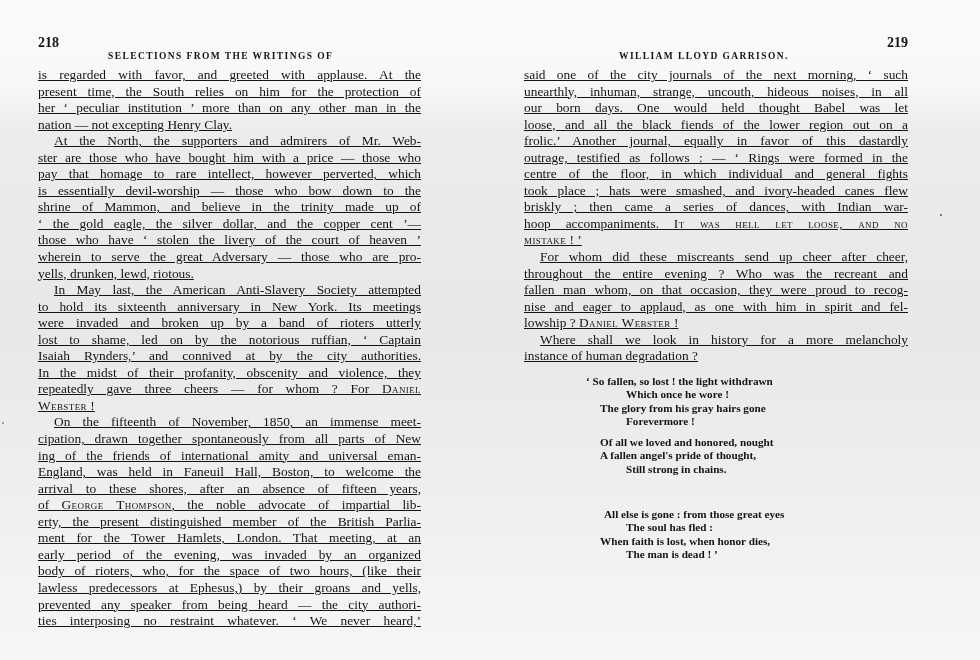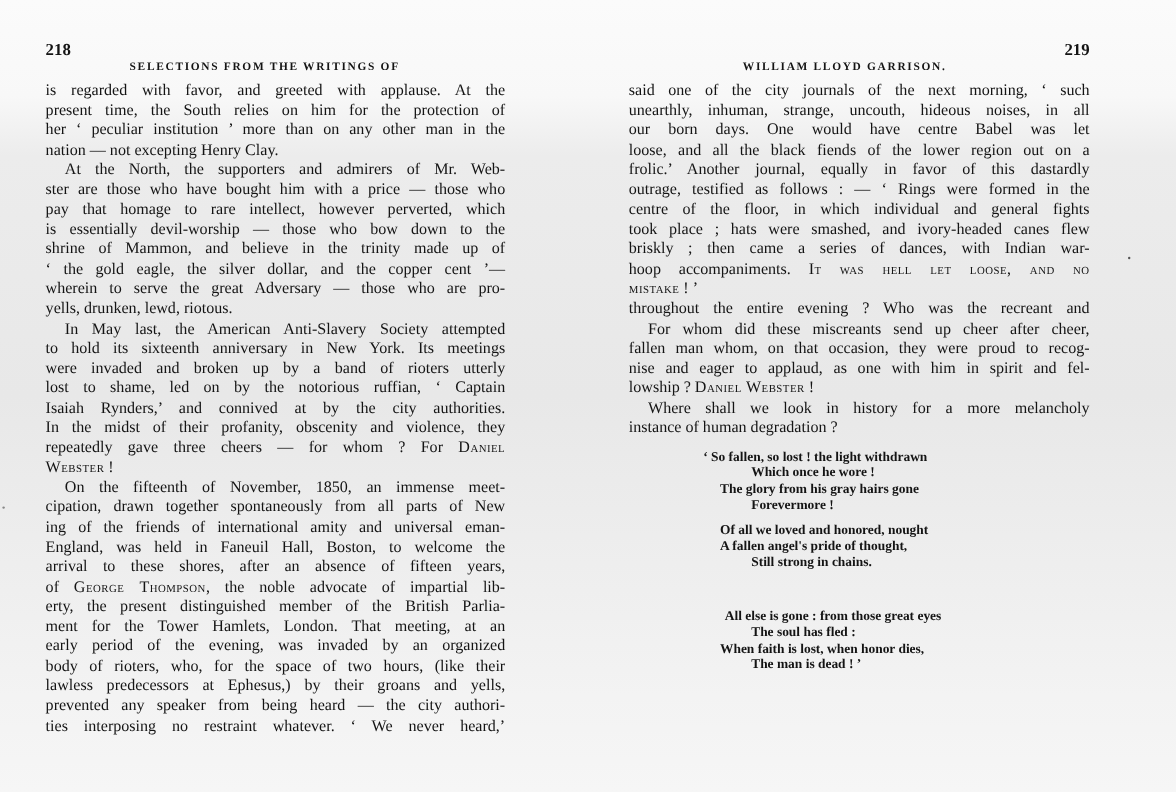--- a/index.html
+++ b/index.html
@@ -26,21 +26,21 @@
     font-variant: small-caps; text-transform: uppercase; font-weight: bold;
   }
   .left .head-title { left: 70px; }
   .right .head-title { left: 95px; text-align: center; }
   .body-text {
     position: absolute; top: 67px; left: 0; right: 0;
     font-size: 13.4px; line-height: 16.55px;
   }
   .line {
     display: block; white-space: nowrap; text-align: justify;
-    text-align-last: justify; height: 16.55px; overflow: visible;
+    text-align-last: justify; height: 16.55px; overflow: visible; text-decoration: underline;
   }
   .line.last { text-align-last: left; }
   .line.indent { padding-left: 16px; }
   .sc { font-variant: small-caps; letter-spacing: 0.4px; }
   .poem {
     position: absolute; top: 375px; left: 62px; width: 240px;
     font-size: 11.2px; line-height: 13.3px; font-weight: bold;
   }
   .stanza { margin-bottom: 8px; }
   .vline { display: block; white-space: nowrap; }
@@ -58,20 +58,21 @@
       <span class="line">is regarded with favor, and greeted with applause.   At the</span>
       <span class="line">present time, the South relies on him for the protection of</span>
       <span class="line">her ‘ peculiar institution ’ more than on any other man in the</span>
       <span class="line last">nation — not excepting Henry Clay.</span>
       <span class="line indent">At the North, the supporters and admirers of Mr. Web-</span>
       <span class="line">ster are those who have bought him with a price — those who</span>
       <span class="line">pay that homage to rare intellect, however perverted, which</span>
       <span class="line">is essentially devil-worship — those who bow down to the</span>
       <span class="line">shrine of Mammon, and believe in the trinity made up of</span>
       <span class="line">‘ the gold eagle, the silver dollar, and the copper cent ’—</span>
+      <span class="line">those who have ‘ stolen the livery of the court of heaven ’</span>
       <span class="line">wherein to serve the great Adversary — those who are pro-</span>
       <span class="line last">yells, drunken, lewd, riotous.</span>
       <span class="line indent">In May last, the American Anti-Slavery Society attempted</span>
       <span class="line">to hold its sixteenth anniversary in New York.   Its meetings</span>
       <span class="line">were invaded and broken up by a band of rioters utterly</span>
       <span class="line">lost to shame, led on by the notorious ruffian, ‘ Captain</span>
       <span class="line">Isaiah Rynders,’ and connived at by the city authorities.</span>
       <span class="line">In the midst of their profanity, obscenity and violence, they</span>
       <span class="line">repeatedly gave three cheers — for whom ?   For <span class="sc">Daniel</span></span>
       <span class="line last"><span class="sc">Webster</span> !</span>
@@ -92,31 +93,31 @@
 </div>
 
 <div class="page right">
   <div class="running-head">
     <span class="head-title">WILLIAM LLOYD GARRISON.</span>
     <span class="folio">219</span>
   </div>
   <div class="body-text" id="right-body">
       <span class="line">said one of the city journals of the next morning, ‘ such</span>
       <span class="line">unearthly, inhuman, strange, uncouth, hideous noises, in all</span>
-      <span class="line">our born days.   One would have centre Babel was let</span>
+      <span class="line">our born days.   One would held thought Babel was let</span>
       <span class="line">loose, and all the black fiends of the lower region out on a</span>
       <span class="line">frolic.’   Another journal, equally in favor of this dastardly</span>
       <span class="line">outrage, testified as follows : — ‘ Rings were formed in the</span>
       <span class="line">centre of the floor, in which individual and general fights</span>
       <span class="line">took place ;  hats were smashed, and ivory-headed canes flew</span>
       <span class="line">briskly ; then came a series of dances, with Indian war-</span>
       <span class="line">hoop accompaniments.   <span class="sc">It was hell let loose, and no</span></span>
       <span class="line last"><span class="sc">mistake</span> ! ’</span>
+      <span class="line indent">For whom did these miscreants send up cheer after cheer,</span>
       <span class="line">throughout the entire evening ?    Who was the recreant and</span>
-      <span class="line indent">For whom did these miscreants send up cheer after cheer,</span>
       <span class="line">fallen man whom, on that occasion, they were proud to recog-</span>
       <span class="line">nise and eager to applaud, as one with him in spirit and fel-</span>
       <span class="line last">lowship ?    <span class="sc">Daniel Webster</span> !</span>
       <span class="line indent">Where shall we look in history for a more melancholy</span>
       <span class="line last">instance of human degradation ?</span>
     </div>
   <div class="poem" id="poem">
       <div class="stanza">
         <span class="vline" style="padding-left: 0px;">‘ So fallen, so lost !  the light withdrawn</span>
         <span class="vline" style="padding-left: 40px;">Which once he wore !</span>

